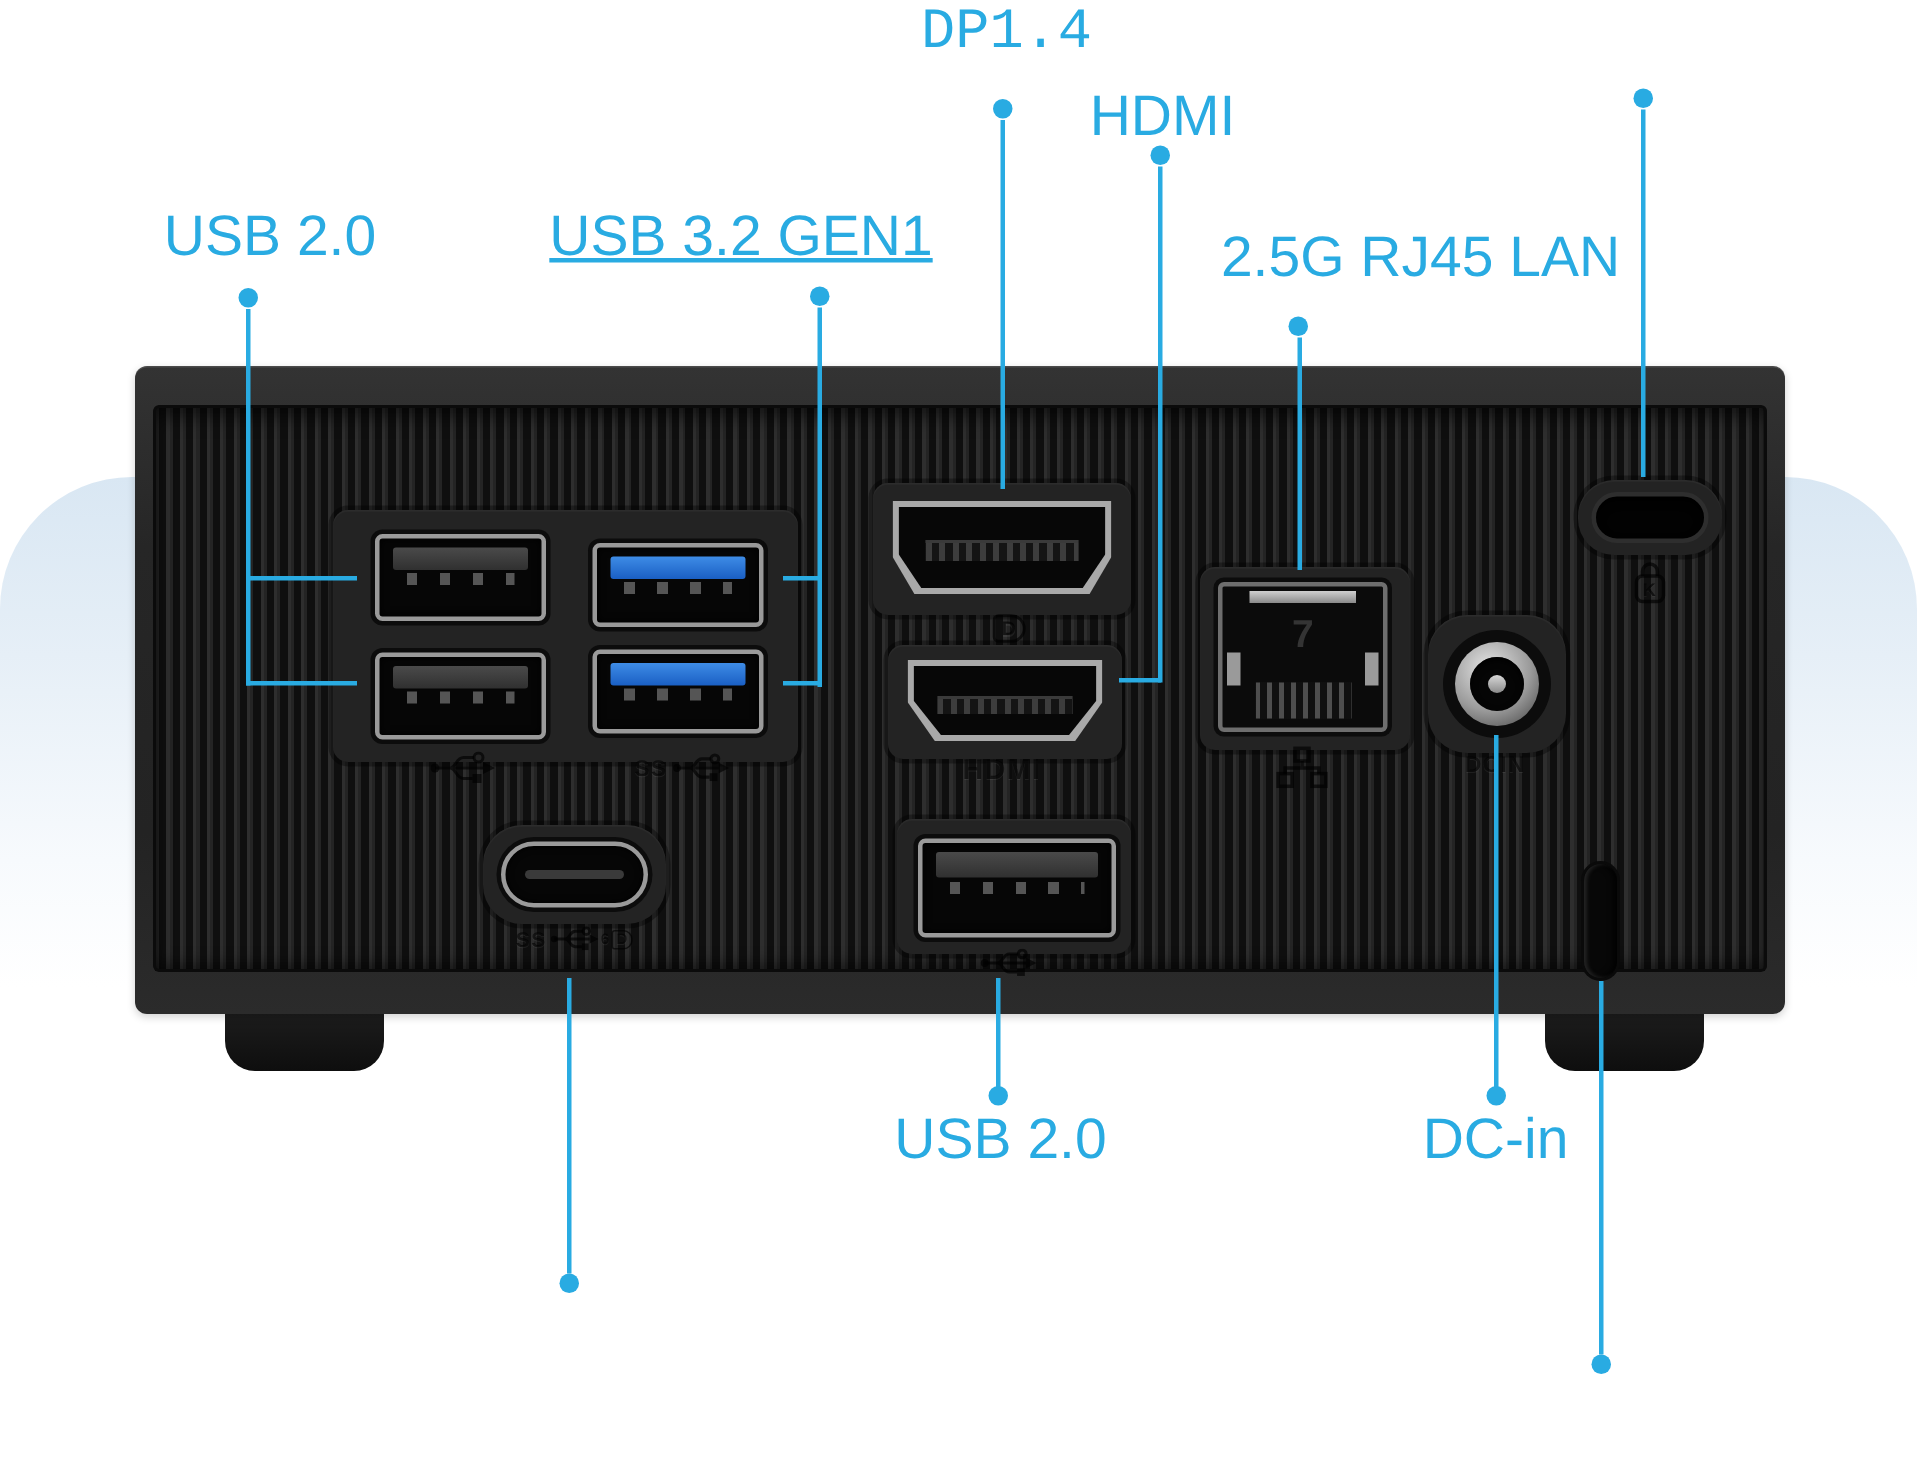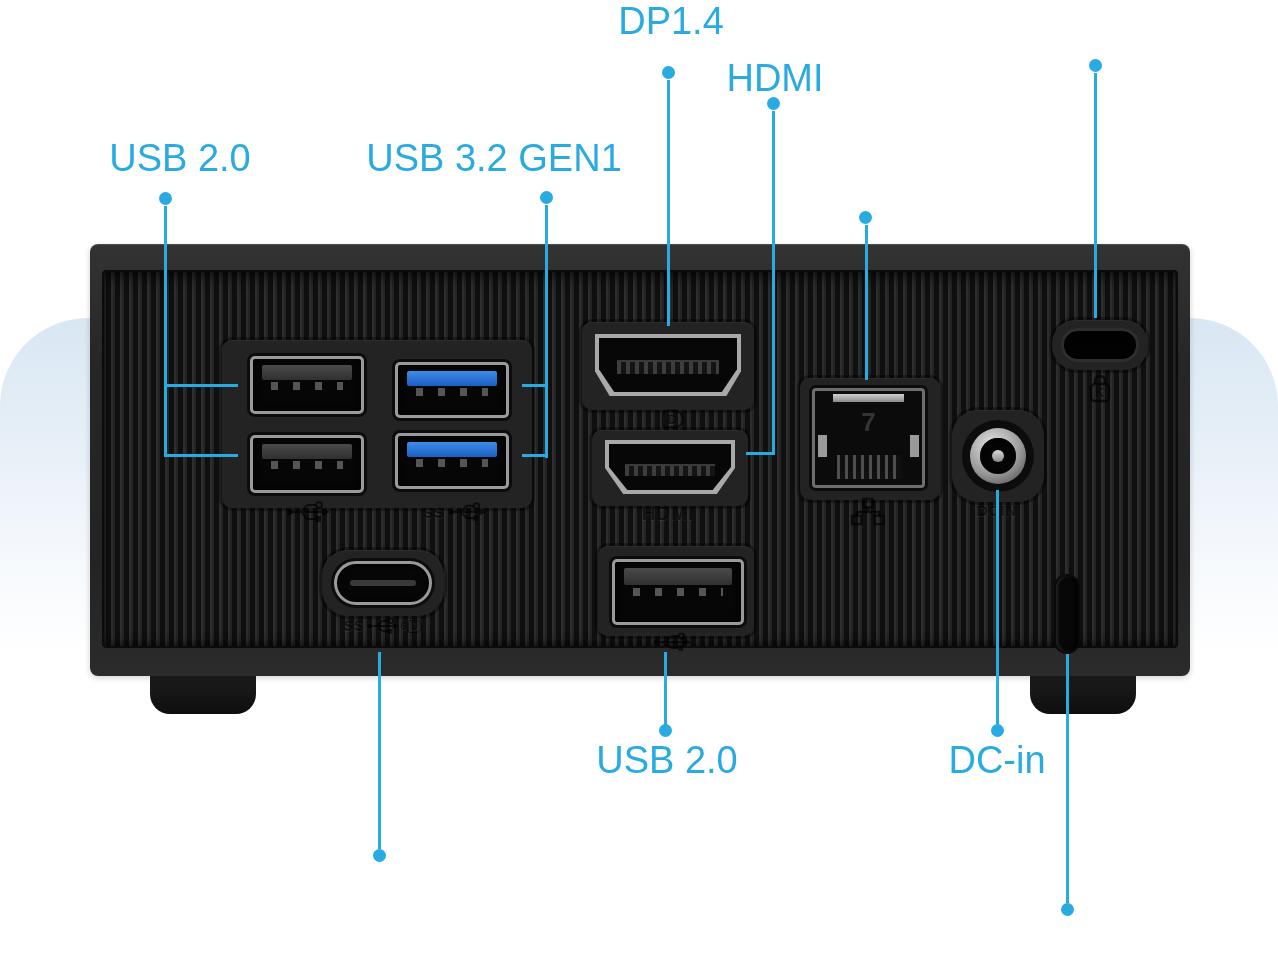--- a/index.html
+++ b/index.html
@@ -220,44 +220,45 @@
         <circle cx="34" cy="4" r="3"></circle>
             <rect x="30" y="15" width="6" height="6" fill="rgba(0,0,0,.65)" stroke="none"></rect>
         <path d="M37 7 l8 4 -8 4 z" fill="rgba(0,0,0,.65)" stroke="none"></path>
           </g>
         </svg>
     </div>
 
     <div class="vslot" style="left:966px;top:332px;width:22px;height:76px;"></div>
   </div>
 
-  <div class="callout-label" style="left:671px;top:1px;">DP1.4</div>
+  <div class="callout-label" style="left:671px;top:1px;font-family:Liberation Mono, monospace;">DP1.4</div>
   <div class="dot" style="left:662px;top:66px;"></div>
   <div class="vline" style="left:667px;top:80px;height:246px;"></div>
 
   <div class="callout-label" style="left:775px;top:58px;">HDMI</div>
   <div class="dot" style="left:767px;top:97px;"></div>
   <div class="vline" style="left:772px;top:111px;height:344px;"></div>
   <div class="hline" style="left:746px;top:452px;width:28px;"></div>
 
   <div class="dot" style="left:1089px;top:59px;"></div>
   <div class="vline" style="left:1094px;top:73px;height:245px;"></div>
 
   <div class="callout-label" style="left:180px;top:138px;">USB 2.0</div>
   <div class="dot" style="left:159px;top:192px;"></div>
   <div class="vline" style="left:164px;top:206px;height:251px;"></div>
   <div class="hline" style="left:164px;top:384px;width:74px;"></div>
   <div class="hline" style="left:164px;top:454px;width:74px;"></div>
 
-  <div class="callout-label" style="left:494px;top:138px;">USB 3.2 GEN1</div>
+  <div class="callout-label" style="left:494px;top:138px;text-decoration:underline;">USB 3.2 GEN1</div>
   <div class="dot" style="left:540px;top:191px;"></div>
   <div class="vline" style="left:545px;top:205px;height:253px;"></div>
   <div class="hline" style="left:522px;top:384px;width:26px;"></div>
   <div class="hline" style="left:522px;top:454px;width:26px;"></div>
 
+  <div class="callout-label" style="left:947px;top:152px;">2.5G RJ45 LAN</div>
   <div class="dot" style="left:859px;top:211px;"></div>
   <div class="vline" style="left:865px;top:225px;height:155px;"></div>
 
   <div class="vline" style="left:664px;top:652px;height:73px;"></div>
   <div class="dot" style="left:659px;top:724px;"></div>
   <div class="callout-label" style="left:667px;top:740px;">USB 2.0</div>
 
   <div class="vline" style="left:996px;top:490px;height:235px;"></div>
   <div class="dot" style="left:991px;top:724px;"></div>
   <div class="callout-label" style="left:997px;top:740px;">DC-in</div>

